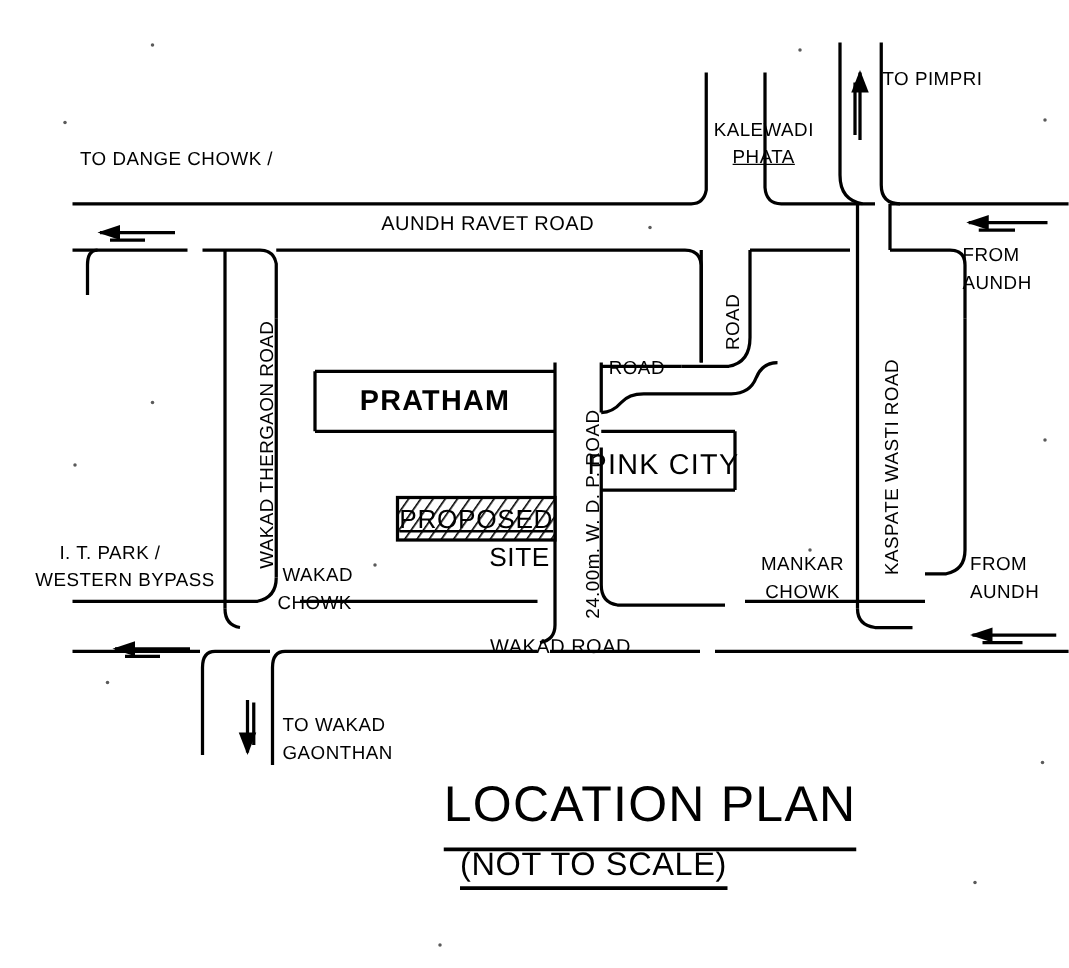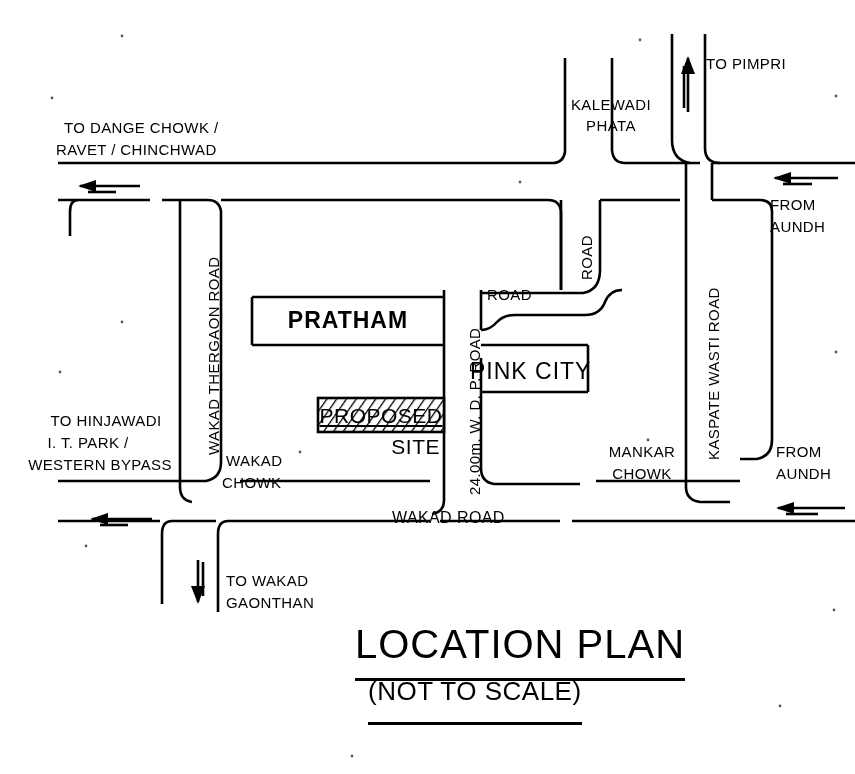--- a/index.html
+++ b/index.html
@@ -47,21 +47,21 @@
     border-bottom: 3px solid #000;
     padding-bottom: 14px;
     line-height: 1.0;
     white-space: pre;
   }
   .title-sub {
     position: absolute;
     font-size: 26px;
     letter-spacing: 0.5px;
     border-bottom: 3px solid #000;
-    padding-bottom: 18px;
+    padding-bottom: 5px;
     line-height: 1.0;
     white-space: pre;
   }
 </style>
 </head>
 <body>
 
 <div id="map-root">
 
   <svg id="map-svg" viewBox="0 0 855 774" xmlns="http://www.w3.org/2000/svg">
@@ -189,25 +189,25 @@
       <circle cx="300" cy="452" r="1.4"></circle>
       <circle cx="648" cy="440" r="1.4"></circle>
       <circle cx="352" cy="756" r="1.4"></circle>
       <circle cx="780" cy="706" r="1.4"></circle>
     </g>
   </svg>
 
   <div class="lbl" style="left:706px; top:55px;">TO PIMPRI</div>
 
   <div class="lbl center" style="left:556px; top:96px; width:110px;">KALEWADI</div>
-  <div class="lbl center" style="left:556px; top:117px; width:110px;">PHATA</div>
+  <div class="lbl center" style="left:556px; top:117px; width:110px;text-decoration:underline;">PHATA</div>
 
   <div class="lbl" style="left:64px; top:119px;">TO DANGE CHOWK /</div>
-  <div class="lbl" style="left:56px; top:141px;">RAVET / CHINCHWAD</div>
-
+
+  <div class="lbl" style="left:305px; top:170px; font-size:16px;">AUNDH RAVET ROAD</div>
 
   <div class="lbl" style="left:770px; top:196px;">FROM</div>
   <div class="lbl" style="left:770px; top:218px;">AUNDH</div>
 
   <div class="lbl rot90ccw" style="left:205px; top:455px; font-size:15px;">WAKAD THERGAON ROAD</div>
 
   <div class="lbl rot90ccw" style="left:705px; top:460px; font-size:15px;">KASPATE WASTI ROAD</div>
 
   <div class="lbl rot90ccw" style="left:578px; top:280px; font-size:15px;">ROAD</div>
 
@@ -216,21 +216,20 @@
   <div class="lbl rot90ccw" style="left:466px; top:495px; font-size:15px;">24.00m. W. D. P. ROAD</div>
 
   <div class="lbl center" style="left:252px; top:306px; width:192px; font-size:23px; letter-spacing:1px;font-weight:bold;">PRATHAM</div>
 
   <div class="lbl" style="left:470px; top:357px; font-size:23px; letter-spacing:1px;">PINK CITY</div>
 
   <div class="lbl center" style="left:318px; top:403px; width:126px; font-size:21px; letter-spacing:0.5px;text-decoration:underline;">PROPOSED</div>
 
   <div class="lbl center" style="left:330px; top:434px; width:110px; font-size:21px; letter-spacing:0.5px;text-align:right;">SITE</div>
 
-  <div class="lbl center" style="left:26px; top:412px; width:160px;">TO HINJAWADI</div>
   <div class="lbl center" style="left:8px; top:434px; width:160px;text-align:center;">I. T. PARK /</div>
   <div class="lbl center" style="left:14px; top:456px; width:172px;">WESTERN BYPASS</div>
 
   <div class="lbl" style="left:226px; top:452px;">WAKAD</div>
   <div class="lbl" style="left:222px; top:474px;">CHOWK</div>
 
   <div class="lbl center" style="left:592px; top:443px; width:100px;">MANKAR</div>
   <div class="lbl center" style="left:592px; top:465px; width:100px;">CHOWK</div>
 
   <div class="lbl" style="left:776px; top:443px;">FROM</div>

